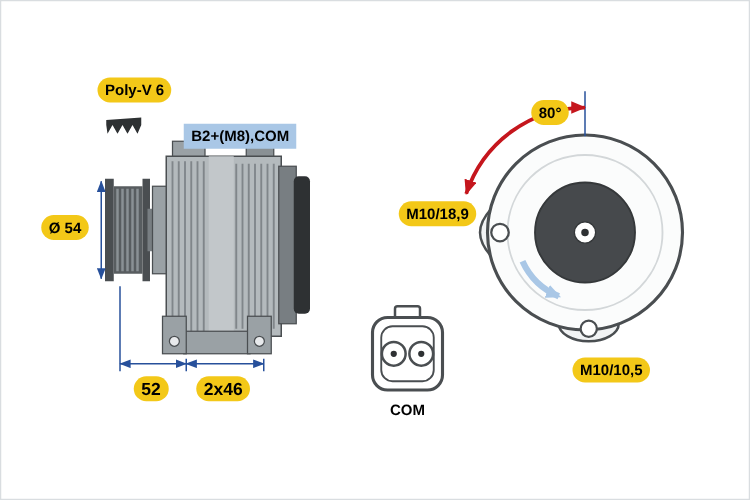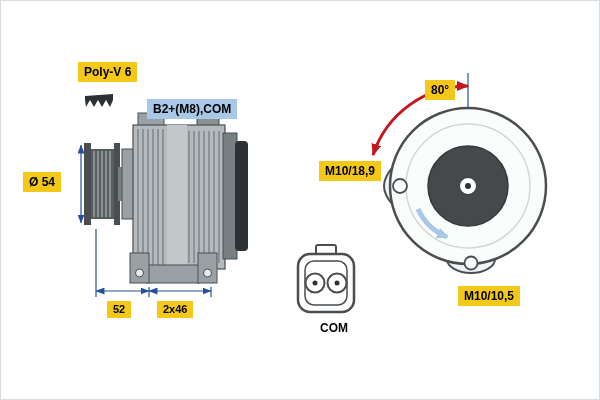--- a/index.html
+++ b/index.html
@@ -6,25 +6,25 @@
   html,body { background:#ffffff; font-family:"Liberation Sans", sans-serif; }
   .canvas {
     position:relative; width:600px; height:400px;
     background:#ffffff; border:1px solid #d9dde0; overflow:hidden;
   }
   .canvas > svg { position:absolute; left:0; top:0; }
   .lbl {
     position:absolute; font-weight:bold; font-size:12px; line-height:1;
     padding:4px 6px; color:#000; white-space:nowrap;
   }
-  .lbl.yellow { background:var(--label-yellow); }
+  .lbl.yellow { background:var(--label-yellow);border-radius:10px; }
   .lbl.blue   { background:var(--label-blue); }
-  .lbl.small  { font-size:11px; padding:3px 6px; }
+  .lbl.small  { font-size:14px; padding:3px 6px; }
   .lbl.plain  { background:transparent; }
-  .lbl.center { text-align:right; }
+  .lbl.center { text-align:center; }
 </style>
 </head>
 <body>
 
 <div class="canvas">
 
   <svg width="600" height="400" viewBox="0 0 600 400">
     <defs>
       <marker id="dimA" markerUnits="userSpaceOnUse" markerWidth="9" markerHeight="7" refX="8.5" refY="3.5" orient="auto">
         <path d="M0 0 L9 3.5 L0 7 Z" style="fill:var(--dim-blue)"></path>
@@ -102,21 +102,21 @@
       <circle cx="314" cy="282" r="2.5" style="fill:var(--rear-cap-black)"></circle>
       <circle cx="336" cy="282" r="9.5" style="fill:#ffffff;stroke:var(--outline);stroke-width:2"></circle>
       <circle cx="336" cy="282" r="2.5" style="fill:var(--rear-cap-black)"></circle>
     </g>
   </svg>
 
   <div class="lbl yellow" style="left:77px; top:61px;">Poly-V 6</div>
 
   <div class="lbl blue" style="left:146px; top:98px;text-align:center;">B2+(M8),COM</div>
 
-  <div class="lbl yellow" style="left:22px; top:171px;text-align:center;">Ø 54</div>
+  <div class="lbl yellow" style="left:32px; top:171px;text-align:center;">Ø 54</div>
 
   <div class="lbl yellow small" style="left:106px; top:300px;">52</div>
 
   <div class="lbl yellow small" style="left:156px; top:300px;">2x46</div>
 
   <div class="lbl yellow" style="left:424px; top:55px;margin-top:24px;">80°</div>
 
   <div class="lbl yellow" style="left:318px; top:160px;">M10/18,9</div>
 
   <div class="lbl yellow" style="left:438px; top:285px;margin-left:19px;">M10/10,5</div>

